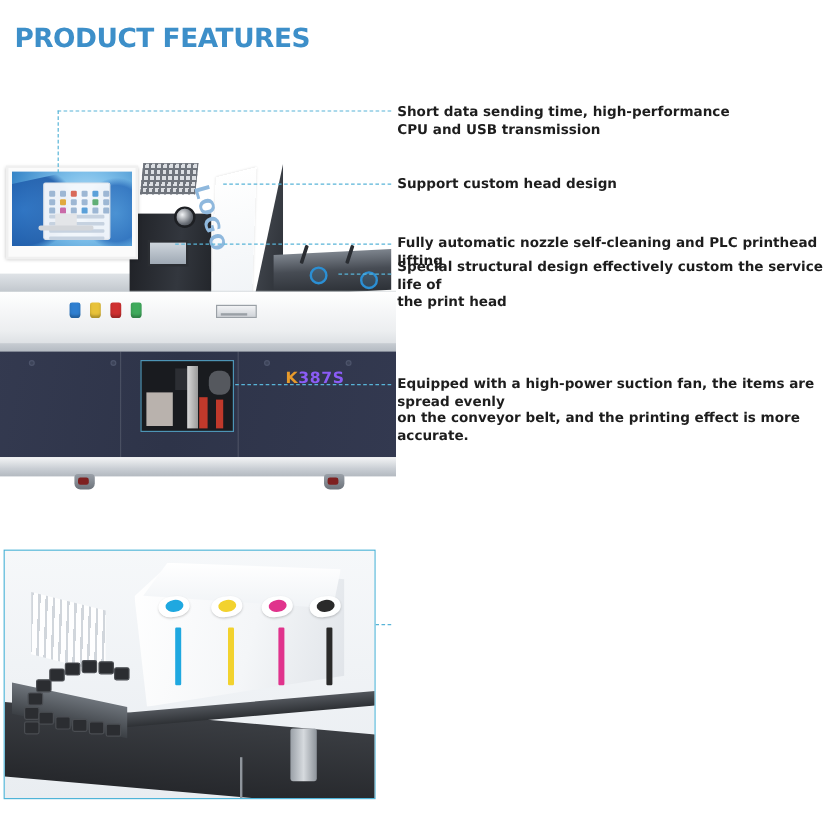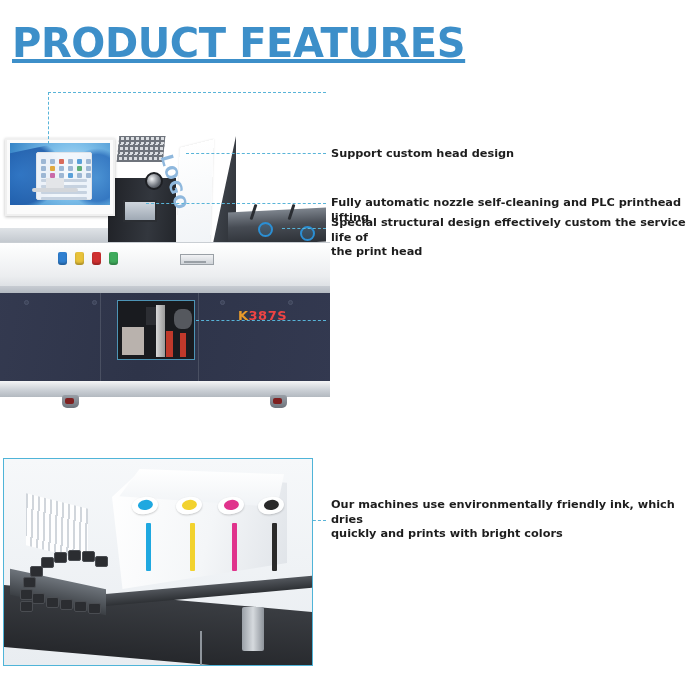--- a/index.html
+++ b/index.html
@@ -7,24 +7,23 @@
     width: 700px; height: 700px;
     background: #ffffff;
     font-family: "Liberation Sans", sans-serif;
     overflow: hidden;
   }
   #page { position: relative; width: 700px; height: 700px; background:#fff; }
 
   
   .page-title {
     position: absolute; left: 12px; top: 20px;
-    font-size: 40px; font-weight: 700; letter-spacing: -0.4px;
+    font-size: 22px; font-weight: 700; letter-spacing: -0.4px;
     color: #3d8fc9;
     font-family: "DejaVu Sans", sans-serif;
-    text-decoration: underline;
   }
 
   
   .callout {
     position: absolute;
     font-family: "DejaVu Sans", sans-serif;
     font-weight: 700;
     font-size: 11.3px;
     line-height: 14.5px;
     color: #1d1d1d;
@@ -103,21 +102,21 @@
           background:#2c2e33; }
   .cw-f { position:absolute; left:56px; top:8px; width:18px; height:20px;
           background:#55585e; border-radius:40%; }
   
   .model {
     position: absolute; left: 238px; top: 208px;
     font-family:"DejaVu Sans", sans-serif;
     font-size: 13px; font-weight: 700; letter-spacing: 0.5px;
   }
   .model .k { color:#e79a2b; }
-  .model .n { color:#ef4444; }
+  .model .n { color:#8b5cf6; }
 
   
   .monitor {
     position: absolute; left: 5px; top: 38px; width: 110px; height: 78px;
     background: #fbfbfb; border: 2px solid #f0f0f0;
     box-shadow: 0 1px 3px rgba(0,0,0,.25);
   }
   .screen {
     position: absolute; left: 3px; top: 3px; right: 3px; bottom: 9px;
     background: radial-gradient(circle at 62% 45%, #bfe2f7 0%, #7fc0ea 38%, #2f7fc4 100%);
@@ -402,31 +401,33 @@
   <div class="lead" style="left:186px; top:153px; width:140px;"></div>
 
   <div class="lead" style="left:146px; top:203px; width:180px;"></div>
 
   <div class="lead" style="left:282px; top:228px; width:44px;"></div>
 
   <div class="lead" style="left:196px; top:320px; width:130px;"></div>
 
   <div class="lead" style="left:186px; top:520px; width:140px;"></div>
 
+  <div class="callout" style="left:331px; top:87px;">Short data sending time, high-performance
+CPU and USB transmission</div>
 
   <div class="callout" style="left:331px; top:147px;">Support custom head design</div>
 
   <div class="callout" style="left:331px; top:196px;">Fully automatic nozzle self-cleaning and PLC printhead lifting</div>
 
   <div class="callout" style="left:331px; top:216px;">Special structural design effectively custom the service life of
 the print head</div>
 
-
-  <div class="callout" style="left:331px; top:498px;">Our machines use environmentally friendly ink, which dries
-quickly and prints with bright colors</div>
+  <div class="callout" style="left:331px; top:313px;">Equipped with a high-power suction fan, the items are spread evenly
+on the conveyor belt, and the printing effect is more accurate.</div>
+
 
   <div id="photo-bottom">
     <div class="bp-bg"></div>
 
     <div class="deck"></div>
     <div class="deck-rail"></div>
     <div class="deck-plate"></div>
     <div class="cyl"></div>
     <div class="legs"></div>
 

